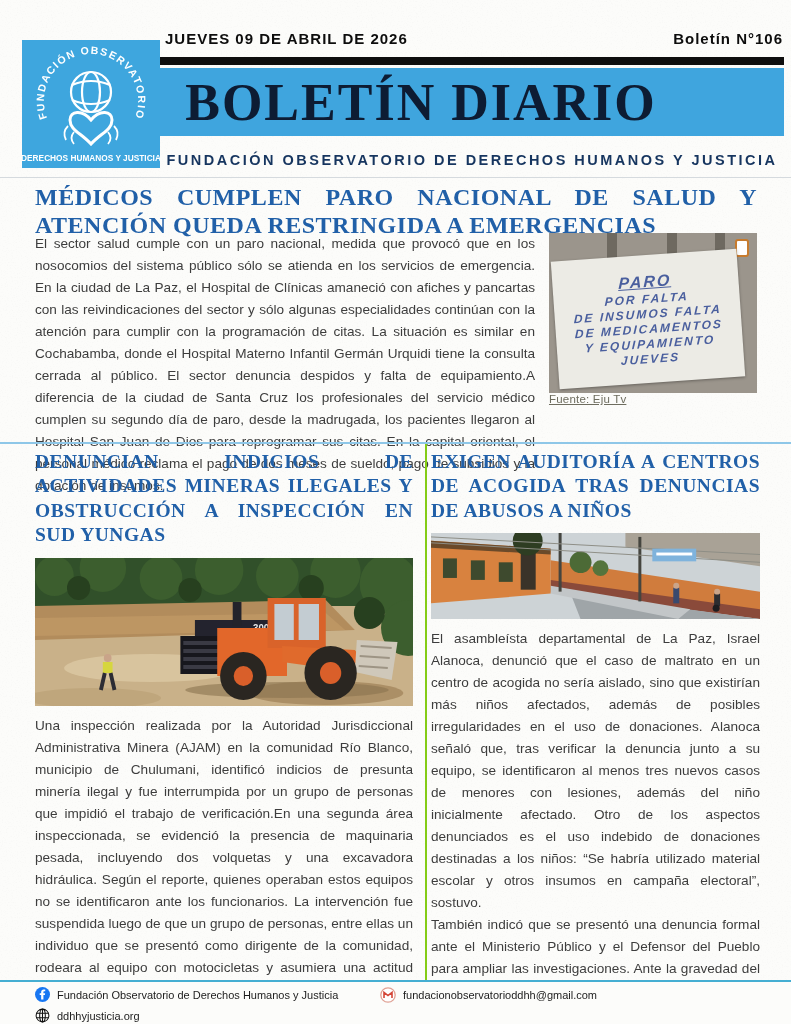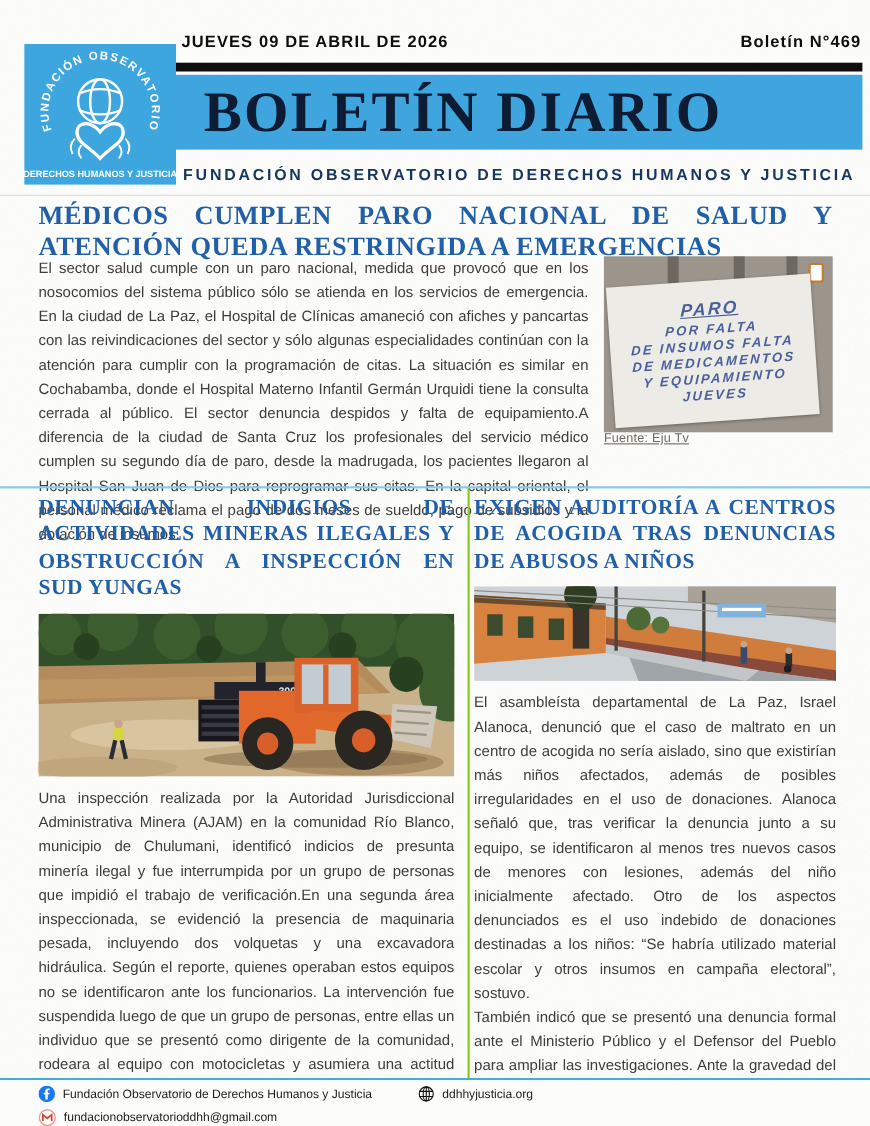--- a/index.html
+++ b/index.html
@@ -72,21 +72,21 @@
   <svg class="noise" width="791" height="1024">
     <filter id="grain">
         <feTurbulence type="fractalNoise" baseFrequency="0.8" numOctaves="2" seed="7"></feTurbulence>
       <feColorMatrix type="matrix" values="0 0 0 0 0.70  0 0 0 0 0.70  0 0 0 0 0.70  0 0 0 0.9 -0.48"></feColorMatrix>
       </filter>
     <rect width="791" height="1024" filter="url(#grain)"></rect>
   </svg>
 
   <div class="layer date-row">
     <span>JUEVES 09 DE ABRIL DE 2026</span>
-    <span>Boletín N°469</span>
+    <span>Boletín N°106</span>
   </div>
   <div class="layer black-bar"></div>
   <div class="layer banner">
     <h1>BOLETÍN DIARIO</h1>
   </div>
 
   <div class="layer logo-box">
     <svg viewBox="0 0 138 128" width="138" height="128">
       <rect width="138" height="128" fill="#3ea6de"></rect>
       <defs>
@@ -247,32 +247,32 @@
     <div class="f-item">
       <svg width="15" height="15" viewBox="0 0 15 15">
         <circle cx="7.5" cy="7.5" r="7.5" fill="#1877f2"></circle>
         <path d="M8.4 12.5 V8.1 h1.5 l.25-1.8 H8.4 V5.2 c0-.5.25-1 1-1 h.85 V2.6 c-.3-.04-.95-.1-1.6-.1-1.5 0-2.5.9-2.5 2.5 v1.3 H4.7 v1.8 h1.45 v4.4 Z" fill="#ffffff"></path>
       </svg>
       <span>Fundación Observatorio de Derechos Humanos y Justicia</span>
     </div>
 
 
     <div class="f-item">
+      <svg width="16" height="16" viewBox="0 0 16 16">
+        <circle cx="8" cy="8" r="7.2" fill="#ffffff" stroke="#e0a194" stroke-width="1.3"></circle>
+        <path d="M4 11 V5.4 L8 8.6 L12 5.4 V11" stroke="#d44638" stroke-width="1.6" fill="none"></path>
+      </svg>
+      <span>fundacionobservatorioddhh@gmail.com</span>
+    </div>
+
+    <div class="f-item">
       <svg width="15" height="15" viewBox="0 0 16 16">
         <g stroke="#111111" fill="none" stroke-width="1.1">
           <circle cx="8" cy="8" r="6.8"></circle>
           <ellipse cx="8" cy="8" rx="3" ry="6.8"></ellipse>
           <path d="M1.5 5.5 H14.5 M1.5 10.5 H14.5 M8 1.2 V14.8"></path>
         </g>
       </svg>
       <span>ddhhyjusticia.org</span>
     </div>
-
-    <div class="f-item">
-      <svg width="16" height="16" viewBox="0 0 16 16">
-        <circle cx="8" cy="8" r="7.2" fill="#ffffff" stroke="#e0a194" stroke-width="1.3"></circle>
-        <path d="M4 11 V5.4 L8 8.6 L12 5.4 V11" stroke="#d44638" stroke-width="1.6" fill="none"></path>
-      </svg>
-      <span>fundacionobservatorioddhh@gmail.com</span>
-    </div>
   </div>
 
 </div>
 
 </body></html>

